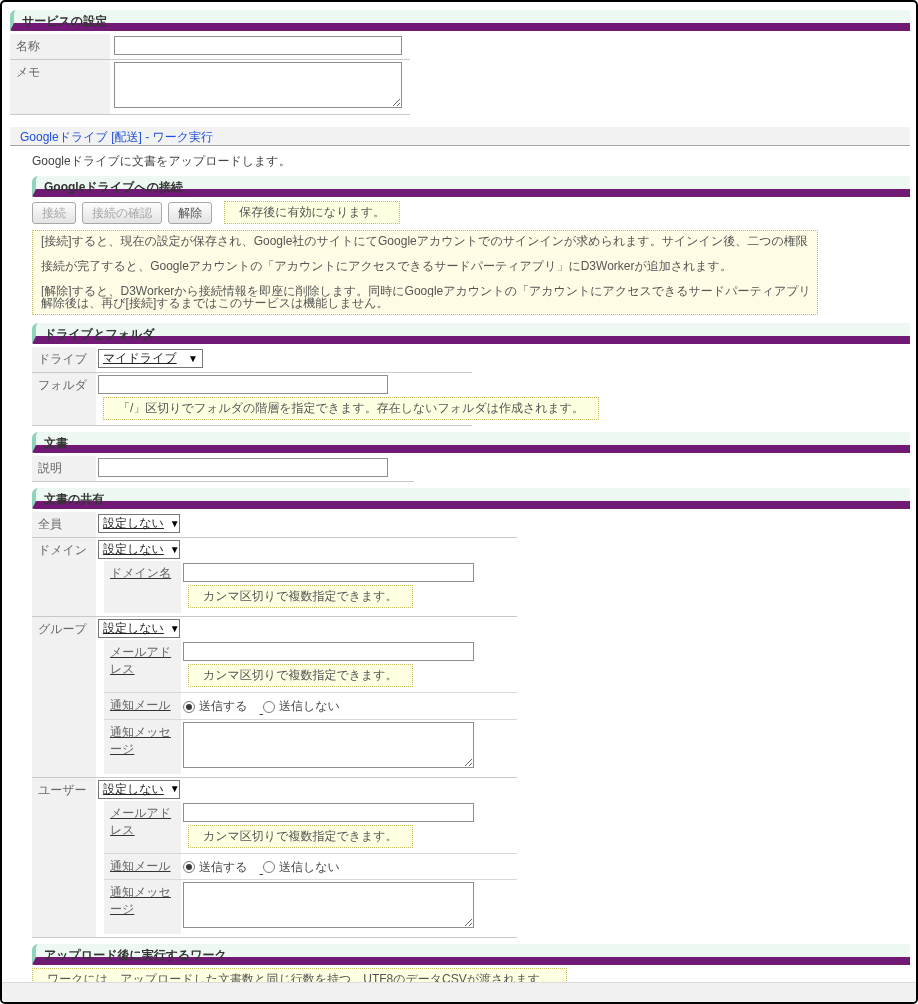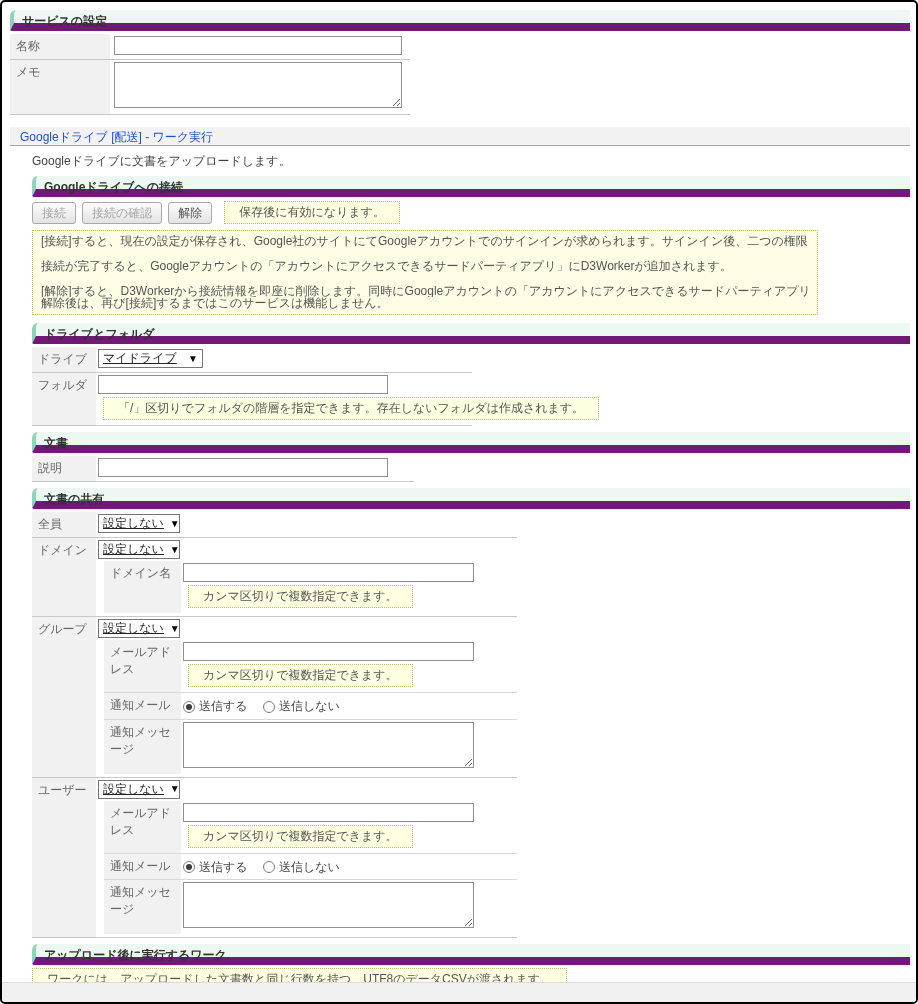--- a/index.html
+++ b/index.html
@@ -62,21 +62,21 @@
   .btn-row { display: flex; align-items: center; gap: 6px; margin: 4px 0 2px 0; }
   .btn {
     font-size: 12px; font-family: inherit; padding: 2px 9px; height: 22px;
     border: 1px solid #a8a8a8; border-radius: 3px;
     background: linear-gradient(#fdfdfd, #e3e3e3); color: #555; cursor: pointer;
   }
   .btn.is-disabled { color: #a6a6a6; }
   .btn-row .badge { margin-left: 6px; }
   
   .subform { margin: 2px 0 0 6px; }
-  .subrow { display: flex; border-bottom: 1px solid #d8d8d8; }
+  .subrow { display: flex; border-bottom: 1px solid #d8d8d8; text-decoration: underline; }
   .subrow:last-child { border-bottom: none; }
   .sublabel { width: 77px; background: #f1f1f1; color: #666; padding: 4px 6px; flex-shrink: 0; }
   .subcontent { padding: 2px 0 3px 2px; flex: 1; }
   .note-line { margin: 3px 4px 2px 5px; }
   
   .radio-opt { display: inline-flex; align-items: center; gap: 4px; margin-right: 12px; color: #444; cursor: pointer; padding-top: 3px; }
   .radio { width: 12px; height: 12px; border-radius: 50%; border: 1px solid #7a7a7a; background: #fff; position: relative; display: inline-block; flex-shrink: 0; }
   .radio.checked::after { content: ""; position: absolute; left: 2px; top: 2px; right: 2px; bottom: 2px; border-radius: 50%; background: #3b3b3b; }
   .mt6 { margin-top: 6px; }
   .mt8 { margin-top: 8px; }

